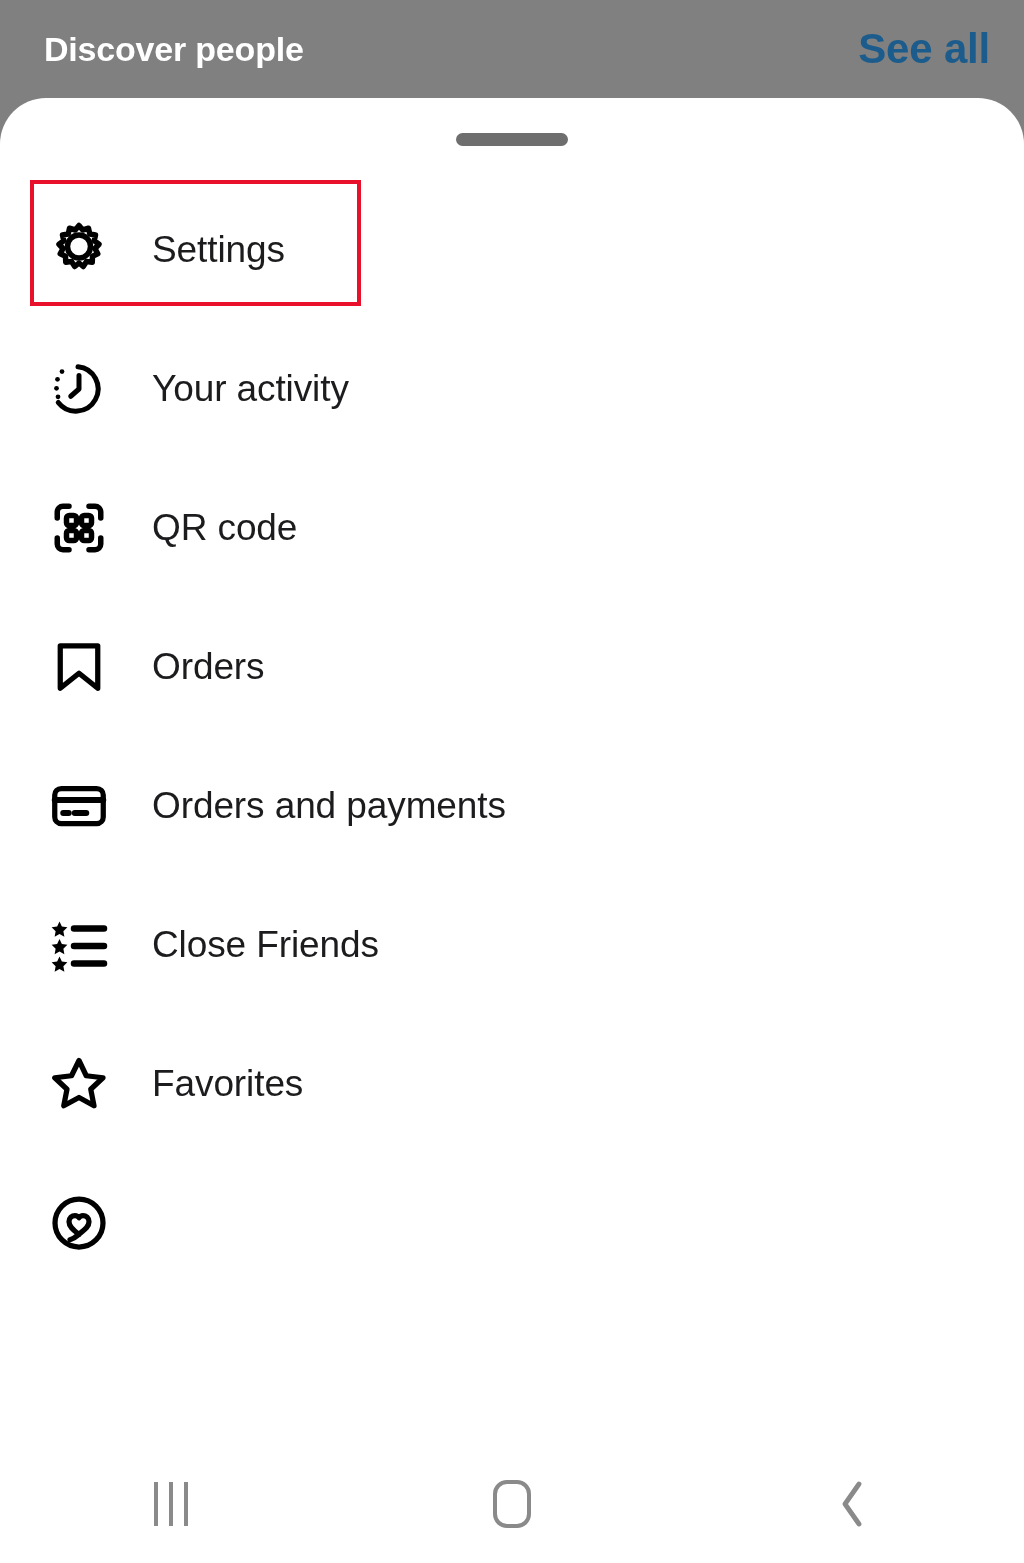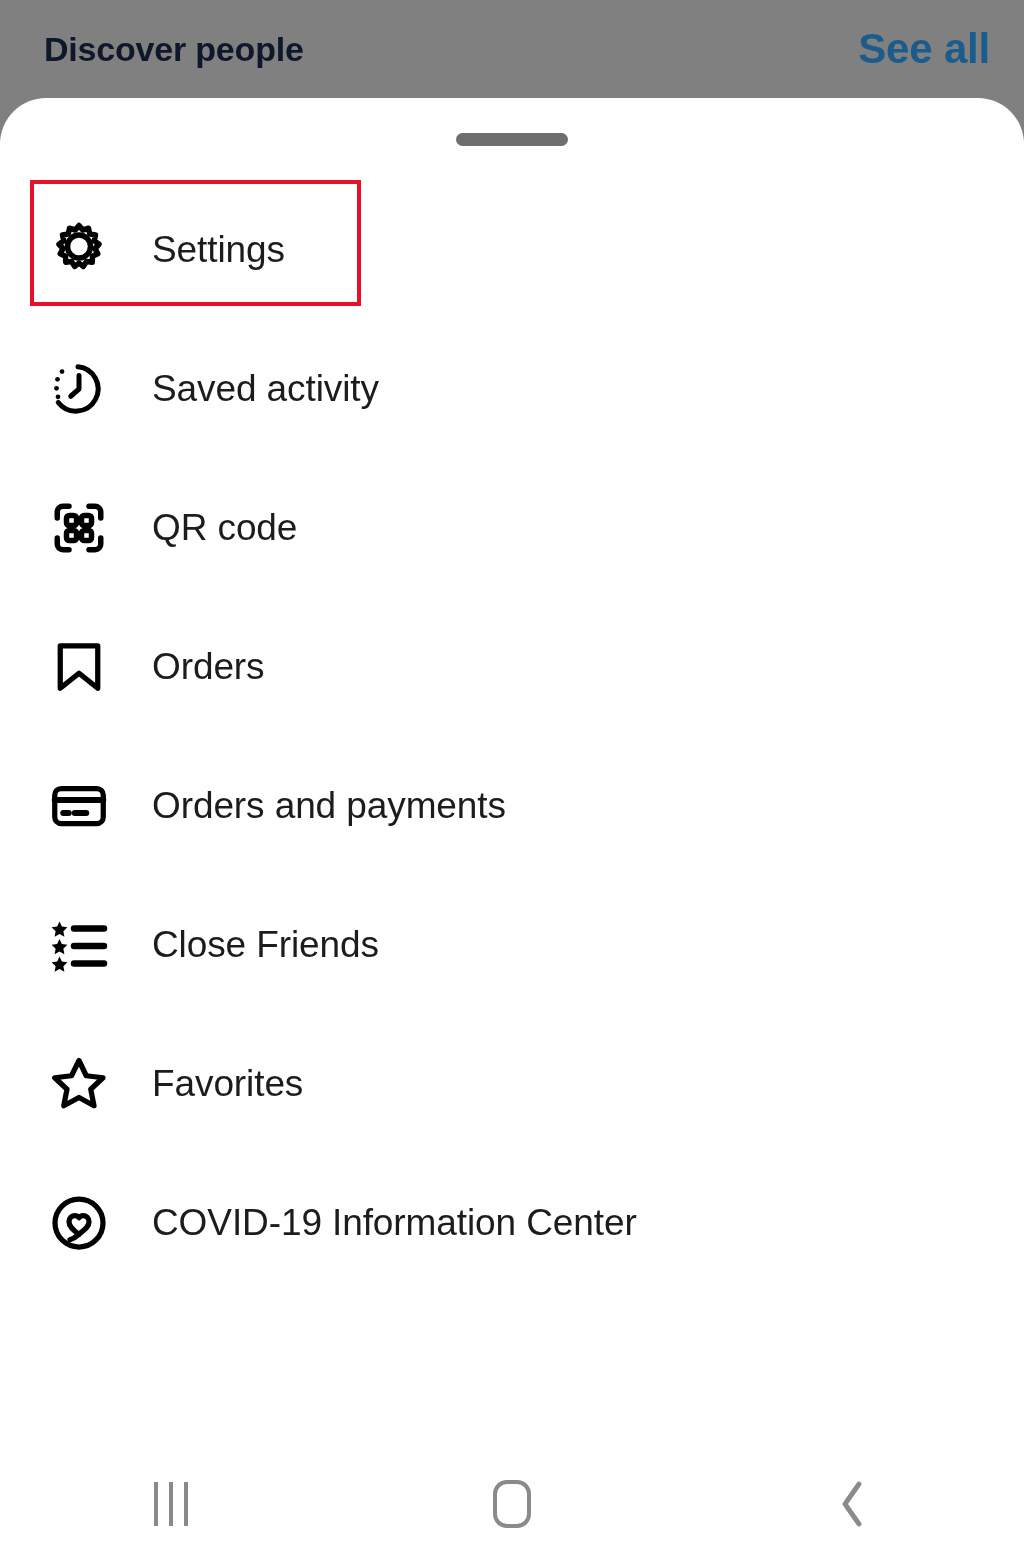--- a/index.html
+++ b/index.html
@@ -32,21 +32,21 @@
     left:0; top:0;
     width:1024px; height:98px;
     display:flex;
     align-items:center;
     justify-content:space-between;
     padding:0 34px 0 44px;
   }
   .scrim-title {
     font-size:34px;
     font-weight:bold;
-    color:#0f172a;
+    color:#ffffff;
     letter-spacing:-0.2px;
   }
   .scrim-link {
     font-size:42px;
     font-weight:bold;
     color:#1c5c8c;
     letter-spacing:-0.2px;
   }
 
   
@@ -182,21 +182,21 @@
         <span class="row-icon">
           <svg width="60" height="60" viewBox="0 0 24 24" fill="none" stroke="#000" stroke-width="2" stroke-linecap="round" stroke-linejoin="round">
             <path d="M11.6 3.1a8.9 8.9 0 1 1 -7.9 14.3"></path>
             <circle cx="5.2" cy="5.0" r="0.95" fill="#000" stroke="none"></circle>
             <circle cx="3.4" cy="8.1" r="0.95" fill="#000" stroke="none"></circle>
             <circle cx="3.0" cy="11.7" r="0.95" fill="#000" stroke="none"></circle>
             <circle cx="3.6" cy="15.1" r="0.95" fill="#000" stroke="none"></circle>
             <path d="M12 6.6V12l-3.3 2.9"></path>
           </svg>
         </span>
-        <span class="row-label">Saved activity</span>
+        <span class="row-label">Your activity</span>
       </div>
 
 
       <div class="menu-row">
         <span class="row-icon">
           <svg width="60" height="60" viewBox="0 0 24 24" fill="none" stroke="#000" stroke-width="2.2" stroke-linecap="round" stroke-linejoin="round">
             <path d="M8.0 3.3H5.6A2.3 2.3 0 0 0 3.3 5.6V8.0"></path>
             <path d="M16 3.3h2.4A2.3 2.3 0 0 1 20.7 5.6V8.0"></path>
             <path d="M8.0 20.7H5.6A2.3 2.3 0 0 1 3.3 18.4V16"></path>
             <path d="M16 20.7h2.4A2.3 2.3 0 0 0 20.7 18.4V16"></path>
@@ -251,21 +251,20 @@
         <span class="row-label">Favorites</span>
       </div>
 
       <div class="menu-row">
         <span class="row-icon">
           <svg width="60" height="60" viewBox="0 0 24 24" fill="none" stroke="#000" stroke-width="2.1" stroke-linecap="round" stroke-linejoin="round">
             <circle cx="12" cy="12" r="9.6"></circle>
             <path d="M12 16.6c-2.0-1.6-4.0-3.0-4.0-5.1 0-1.5 1.2-2.5 2.4-2.5 0.8 0 1.3 0.4 1.6 0.9 0.3-0.5 0.8-0.9 1.6-0.9 1.2 0 2.4 1.0 2.4 2.5 0 2.4-2.6 3.7-4.5 5.4-0.9 0.8-2.0 1.5-3.1 1.8"></path>
           </svg>
         </span>
-        <span class="row-label">COVID-19 Information Center</span>
       </div>
 
     </div>
   </div>
 
   <div class="highlight-box"></div>
 
   <div class="navbar">
     <div class="nav-btn">
       <span class="nav-recents">

